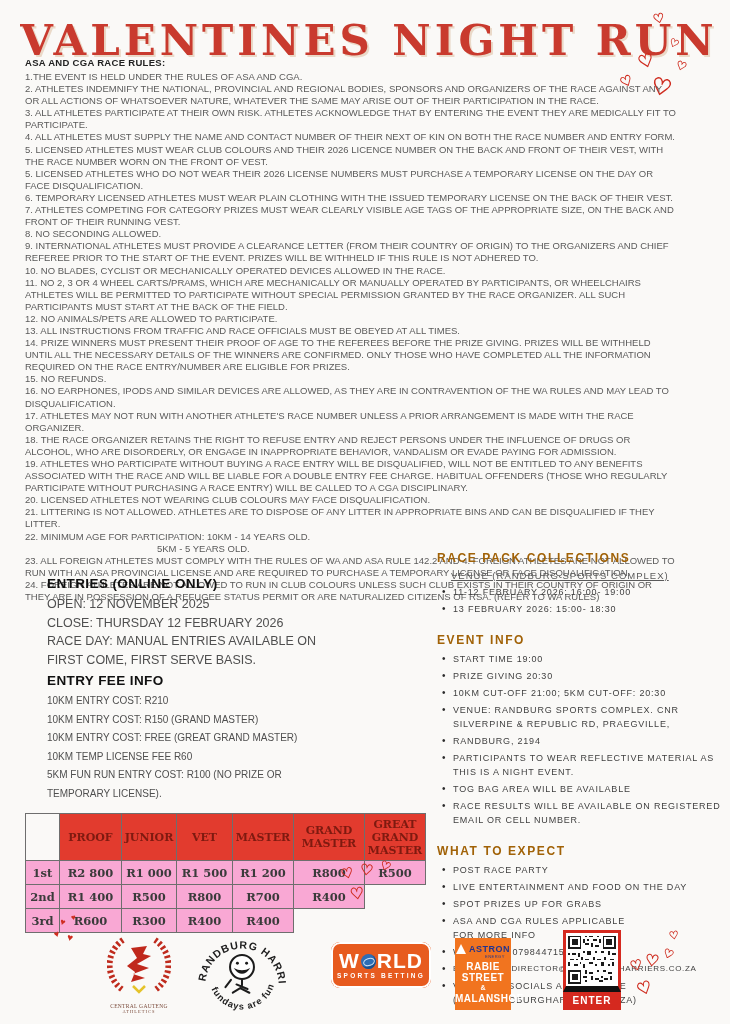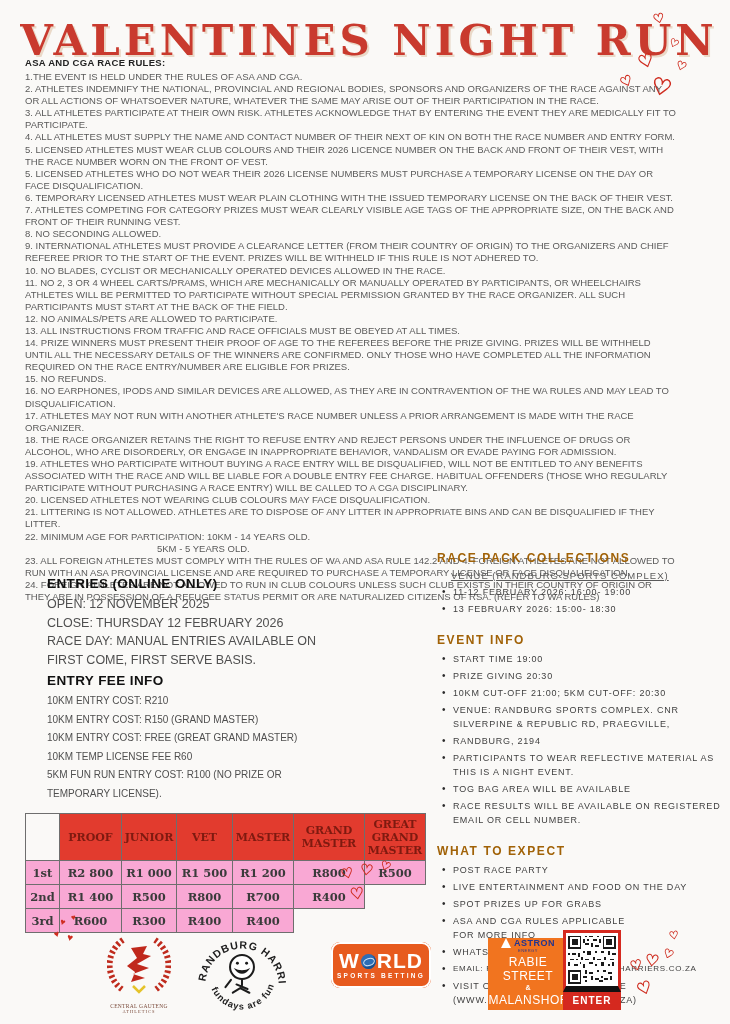--- a/index.html
+++ b/index.html
@@ -58,26 +58,26 @@
   .cga-caption2{font-family:"Liberation Serif",serif;font-size:4.5px;color:#7a4a3a;letter-spacing:1px;}
   .rh{left:196px;top:932px;width:92px;height:92px;}
   .wsb{left:331px;top:942px;width:100px;height:46px;background:#e75b1f;border-radius:9px;
     box-shadow:inset 0 0 0 2px #fff, inset 0 0 0 4px #e75b1f;
     display:flex;flex-direction:column;align-items:center;justify-content:center;}
   .wsb-word{display:flex;align-items:center;color:#fff;font-weight:bold;font-size:21px;line-height:20px;letter-spacing:1px;font-family:"Liberation Sans",sans-serif;}
   .wsb-globe{display:inline-block;width:15px;height:15px;border-radius:50%;background:#2d6db5;margin:0 1px;
     box-shadow:inset -2px -2px 0 #1c4f8c;position:relative;}
   .wsb-globe::after{content:"";position:absolute;left:2px;top:4px;width:10px;height:6px;border:1px solid #cfe3f5;border-radius:50%;transform:rotate(-18deg);}
   .wsb-sub{color:#fff;font-size:6.5px;font-weight:bold;letter-spacing:2.2px;margin-top:1px;}
-  .astron{left:455px;top:938px;width:80px;height:72px;background:#f1741f;text-align:center;box-sizing:border-box;margin-left:33px;}
+  .astron{left:455px;top:938px;width:56px;height:72px;background:#f1741f;text-align:center;padding-top:6px;box-sizing:border-box;}
   .astron-brandrow{display:flex;align-items:center;justify-content:center;gap:3px;}
   .astron-tri{width:0;height:0;border-left:5px solid transparent;border-right:5px solid transparent;border-bottom:10px solid #fff;}
   .astron-brand{color:#22348f;font-weight:bold;font-size:9px;letter-spacing:.5px;}
   .astron-sub{color:#22348f;font-size:4px;text-align:left;margin-left:30px;letter-spacing:.5px;}
-  .astron-line{color:#fff;font-weight:normal;font-size:12px;letter-spacing:.5px;margin-top:2px;}
+  .astron-line{color:#fff;font-weight:bold;font-size:10px;letter-spacing:.5px;margin-top:2px;}
   .astron-amp{color:#fff;font-weight:bold;font-size:7px;margin-top:1px;}
   .qr-block{left:560px;top:930px;width:64px;text-align:center;}
   .qr-frame{width:58px;height:62px;margin:0 auto;background:#fff;border:3px solid #d5291f;border-bottom:6px solid #111;box-sizing:border-box;padding:2px;}
   .qr-frame svg{width:100%;height:100%;display:block;}
   .qr-enter{display:block;width:58px;margin:0 auto;background:#d5291f;color:#fff;font-weight:bold;font-size:10px;letter-spacing:1px;padding:3px 0 4px 0;border:none;cursor:pointer;font-family:"Liberation Sans",sans-serif;}
 </style>
 </head>
 <body>
 
 <div class="page">

